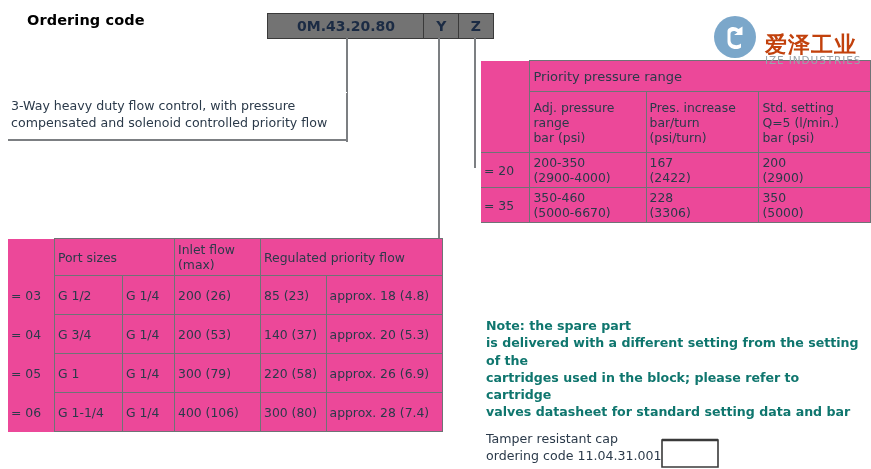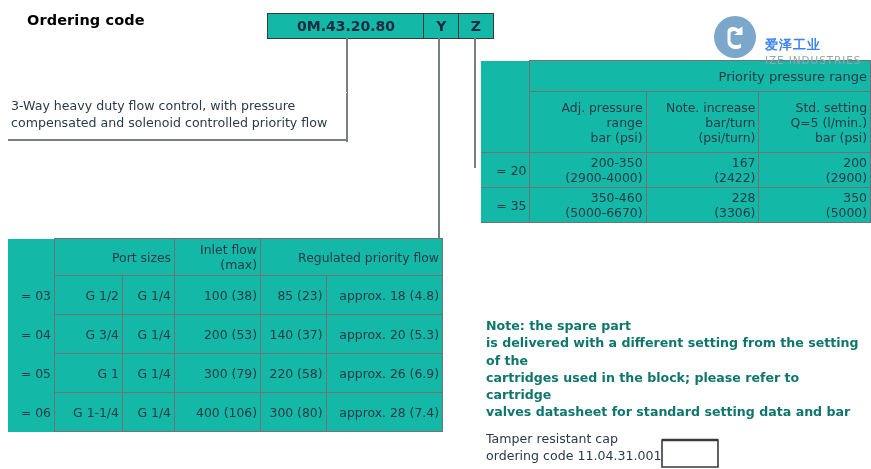--- a/index.html
+++ b/index.html
@@ -37,21 +37,21 @@
   }
   .code-box {
     border: 1.6px solid #3a3a3a;
     height: 26px;
     display: flex;
     align-items: center;
     justify-content: center;
     font-size: 14px;
     font-weight: bold;
     color: #1b2b44;
-    background: #14b8a6;
+    background: #737373;
     box-sizing: border-box;
   }
   .code-box.main { width: 158px; }
   .code-box.small { width: 36px; margin-left: -1.6px; }
 
   
   .vline {
     background: #7c7f82;
     width: 1.6px;
   }
@@ -89,25 +89,25 @@
   
   table.dt {
     border-collapse: collapse;
     background: #fff;
   }
   table.dt td, table.dt th {
     border: 1.3px solid #6f7376;
     font-weight: normal;
     font-size: 12.4px;
     color: #2b3a4a;
-    text-align: right;
+    text-align: left;
     vertical-align: middle;
     padding: 2px 3px;
     line-height: 15px;
-    background: #14b8a6;
+    background: #ec4899;
   }
   td.rowkey, th.rowkey {
     border: none !important;
     font-weight: bold;
     font-size: 12.4px;
     color: #1b2b44;
     text-align: center;
     background: transparent;
     white-space: nowrap;
   }
@@ -152,23 +152,23 @@
   #logo { left: 714px; top: 7px; display: flex; align-items: center; }
   #logo-mark {
     width: 42px; height: 42px;
     border-radius: 50%;
     background: #7ba7ca;
     display: flex; align-items: center; justify-content: center;
     flex: none;
   }
   #logo-text { margin-left: 9px; }
   #logo-cn {
-    font-size: 13px;
-    font-weight: bold;
-    color: #3b82f6;
+    font-size: 22px;
+    font-weight: bold;
+    color: #c2410c;
     letter-spacing: 1px;
     line-height: 19px;
     margin-top: 28px;
   }
   #logo-en {
     font-size: 10.5px;
     color: #9aa3ab;
     letter-spacing: 0.9px;
     line-height: 13px;
   }
@@ -205,21 +205,21 @@
       <td class="hdr-span" colspan="3">Priority pressure range</td>
     </tr>
     <tr>
       <td class="blank-key"></td>
       <td class="hdr-col" style="width:116px;">
         <div>Adj. pressure</div>
         <div>range</div>
         <div>bar (psi)</div>
       </td>
       <td class="hdr-col" style="width:112px;">
-        <div>Note. increase</div>
+        <div>Pres. increase</div>
         <div>bar/turn</div>
         <div>(psi/turn)</div>
       </td>
       <td class="hdr-col" style="width:112px;">
         <div>Std. setting</div>
         <div>Q=5 (l/min.)</div>
         <div>bar (psi)</div>
       </td>
     </tr>
     <tr>
@@ -266,21 +266,21 @@
         <div>Inlet flow</div>
         <div>(max)</div>
       </td>
       <td class="h1" colspan="2" style="width:175px;">Regulated priority flow</td>
     </tr>
 
     <tr>
       <td class="rowkey data">= 03</td>
       <td class="data">G 1/2</td>
       <td class="data">G 1/4</td>
-      <td class="data">100 (38)</td>
+      <td class="data">200 (26)</td>
       <td class="data">85 (23)</td>
       <td class="data">approx. 18 (4.8)</td>
     </tr>
     <tr>
       <td class="rowkey data">= 04</td>
       <td class="data">G 3/4</td>
       <td class="data">G 1/4</td>
       <td class="data">200 (53)</td>
       <td class="data">140 (37)</td>
       <td class="data">approx. 20 (5.3)</td>

